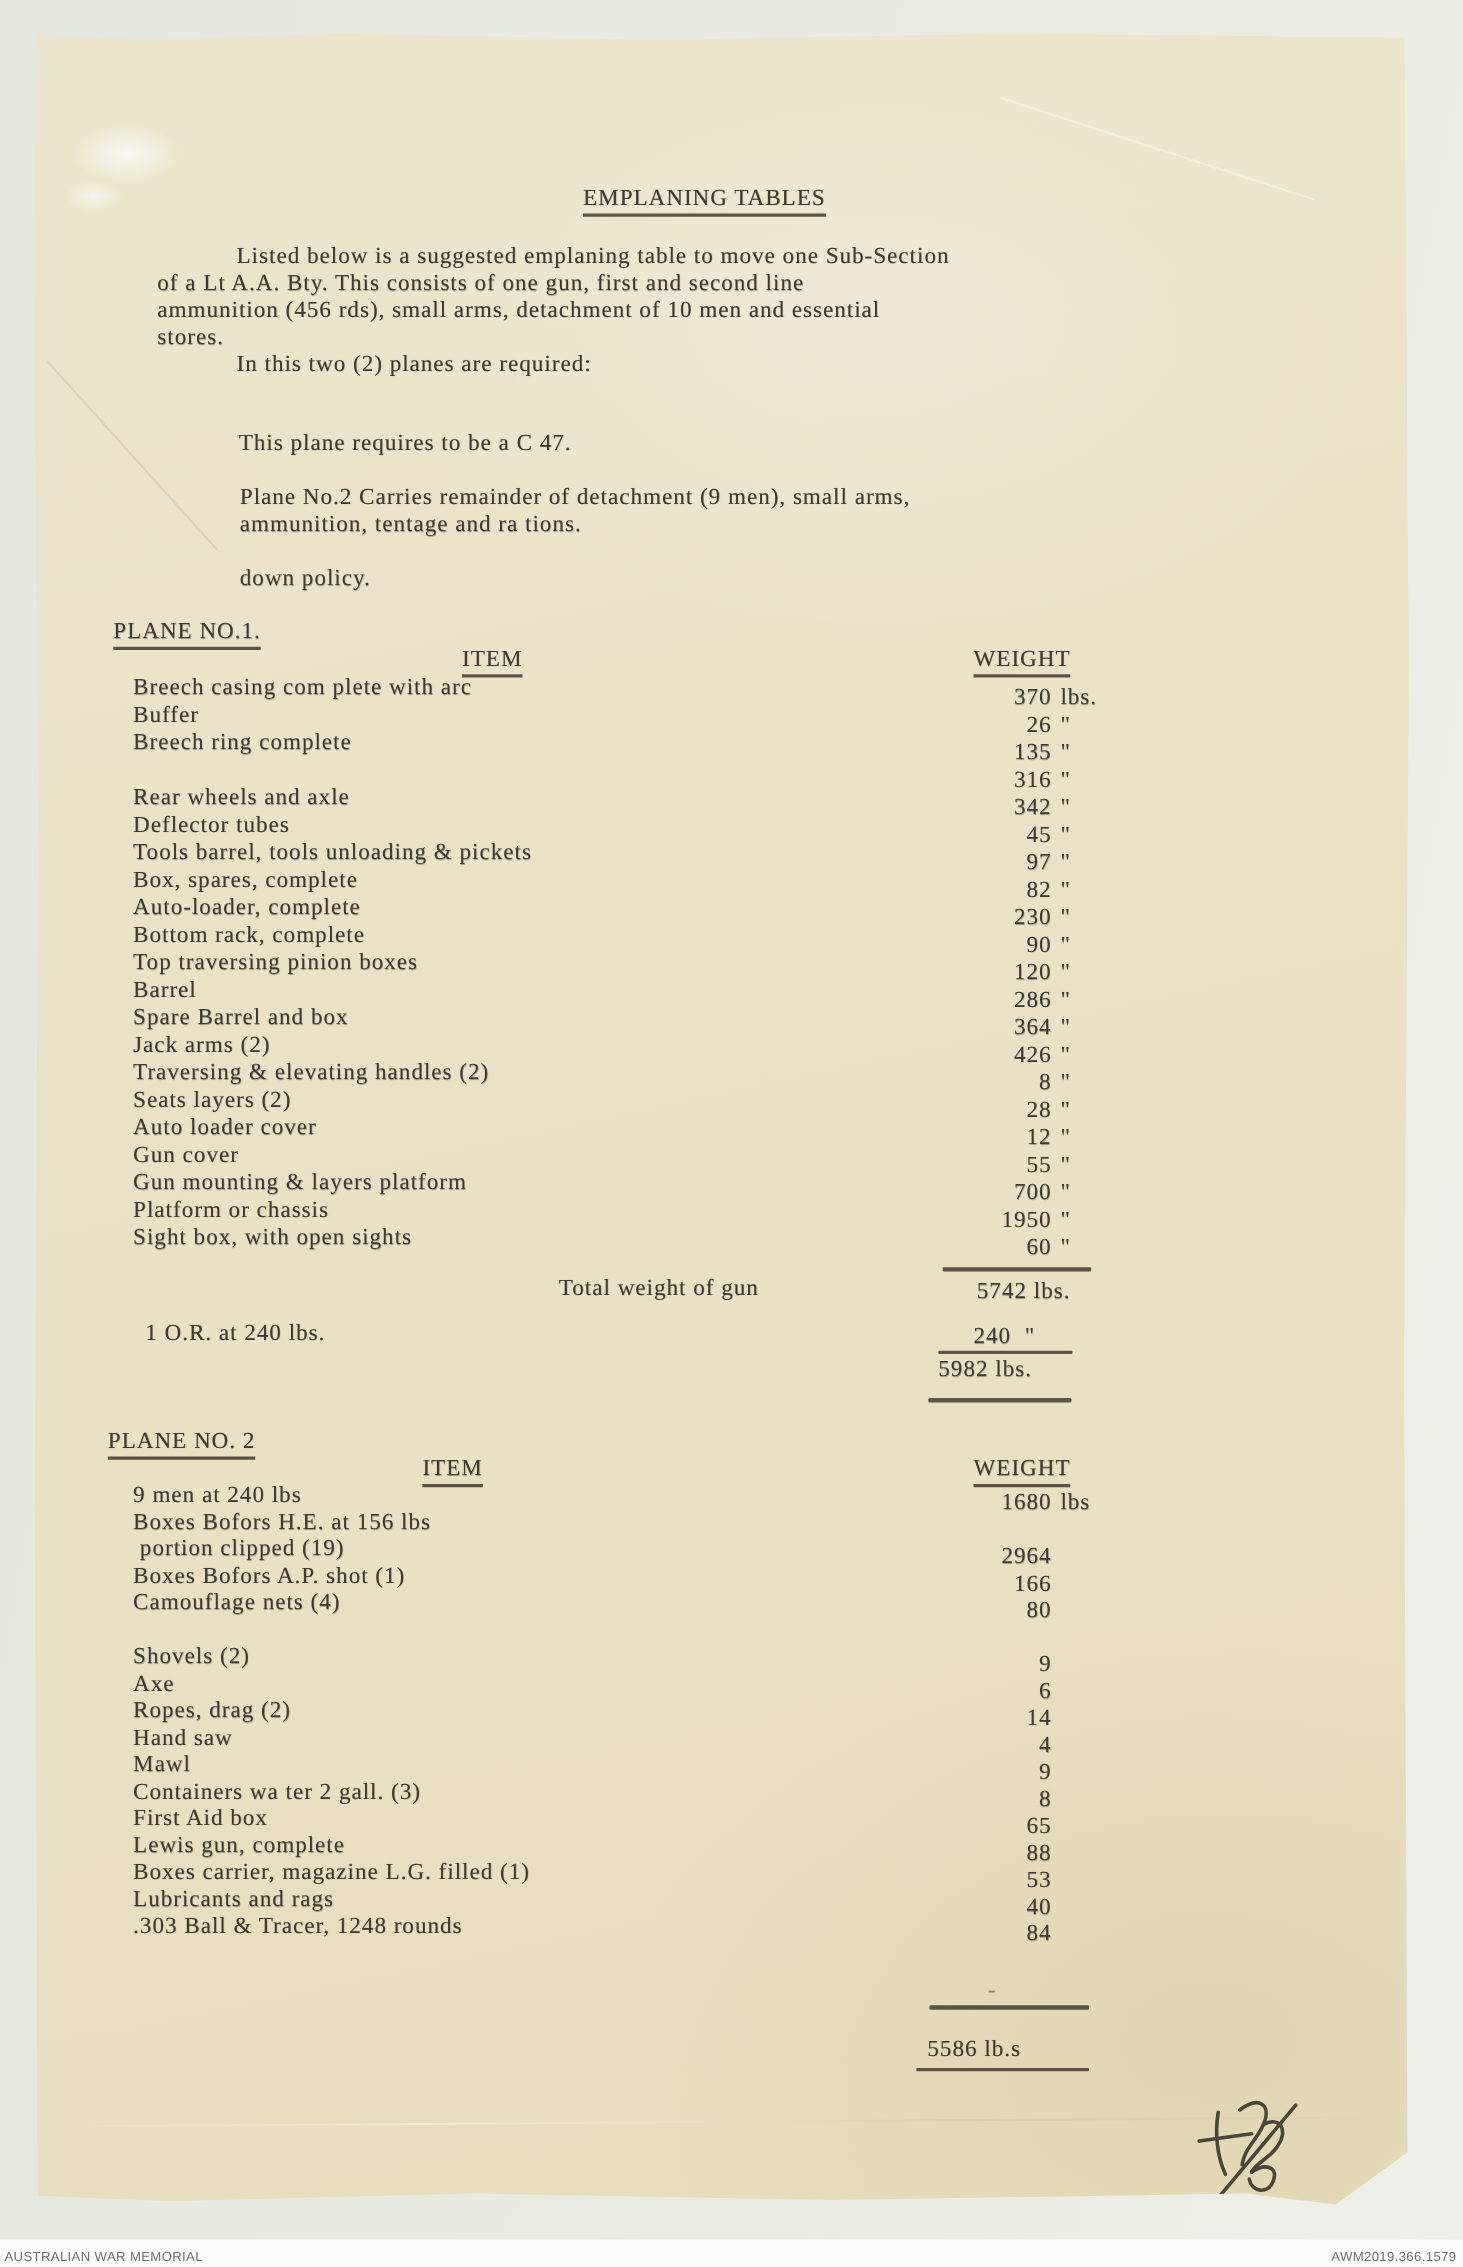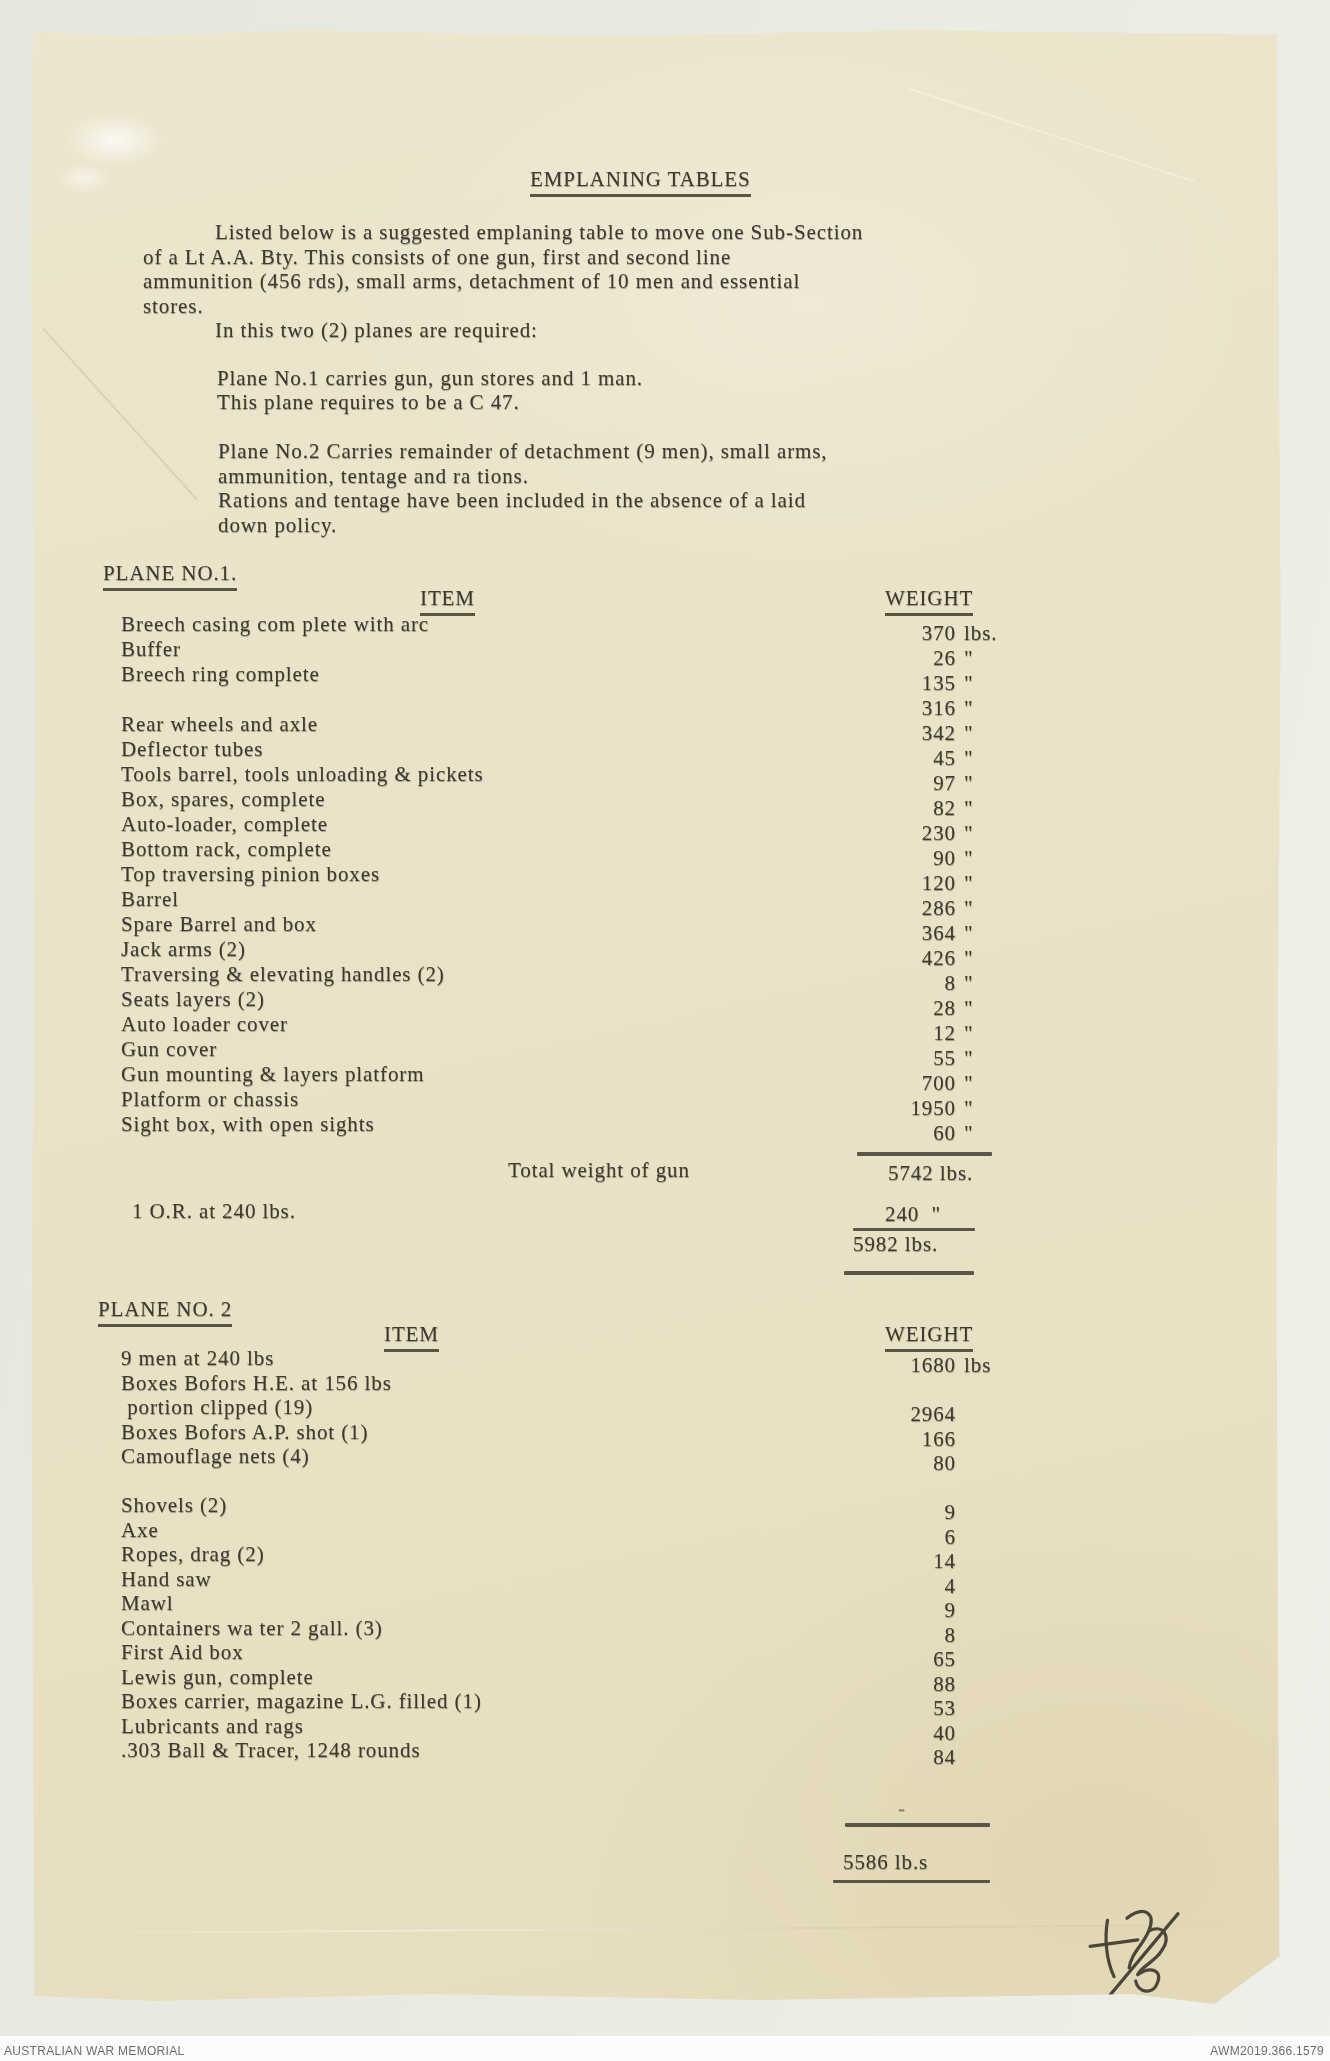--- a/index.html
+++ b/index.html
@@ -43,26 +43,24 @@
 <div class="paper">
 
   <div class="tw ul" style="left:500px;top:139px;">EMPLANING TABLES</div>
 
   <div class="tw" style="left:185px;top:192px;">Listed below is a suggested emplaning table to move one Sub-Section</div>
   <div class="tw" style="left:113px;top:217px;">of a Lt A.A. Bty. This consists of one gun, first and second line</div>
   <div class="tw" style="left:113px;top:241px;">ammunition (456 rds), small arms, detachment of 10 men and essential</div>
   <div class="tw" style="left:113px;top:266px;">stores.</div>
   <div class="tw" style="left:185px;top:290px;">In this two (2) planes are required:</div>
 
-  <div class="tw" style="left:187px;top:338px;">Plane No.1 carries gun, gun stores and 1 man.</div>
   <div class="tw" style="left:187px;top:362px;">This plane requires to be a C 47.</div>
 
   <div class="tw" style="left:188px;top:411px;">Plane No.2 Carries remainder of detachment (9 men), small arms,</div>
   <div class="tw" style="left:188px;top:436px;">ammunition, tentage and ra tions.</div>
-  <div class="tw" style="left:188px;top:460px;">Rations and tentage have been included in the absence of a laid</div>
   <div class="tw" style="left:188px;top:485px;">down policy.</div>
 
   <div class="tw ul" style="left:73px;top:533px;">PLANE NO.1.</div>
   <div class="tw ul" style="left:390px;top:558px;">ITEM</div>
   <div class="tw ul" style="left:855px;top:558px;">WEIGHT</div>
   <div class="rows-box" id="plane1-rows" style="top:584px;height:525px;">
       <div class="trow" style="top: 0px;">
     <span class="item">Breech casing com plete with arc</span>
     <span class="wt" style="top: 9px;">370</span>
     <span class="unit" style="top: 9px;">lbs.</span>

